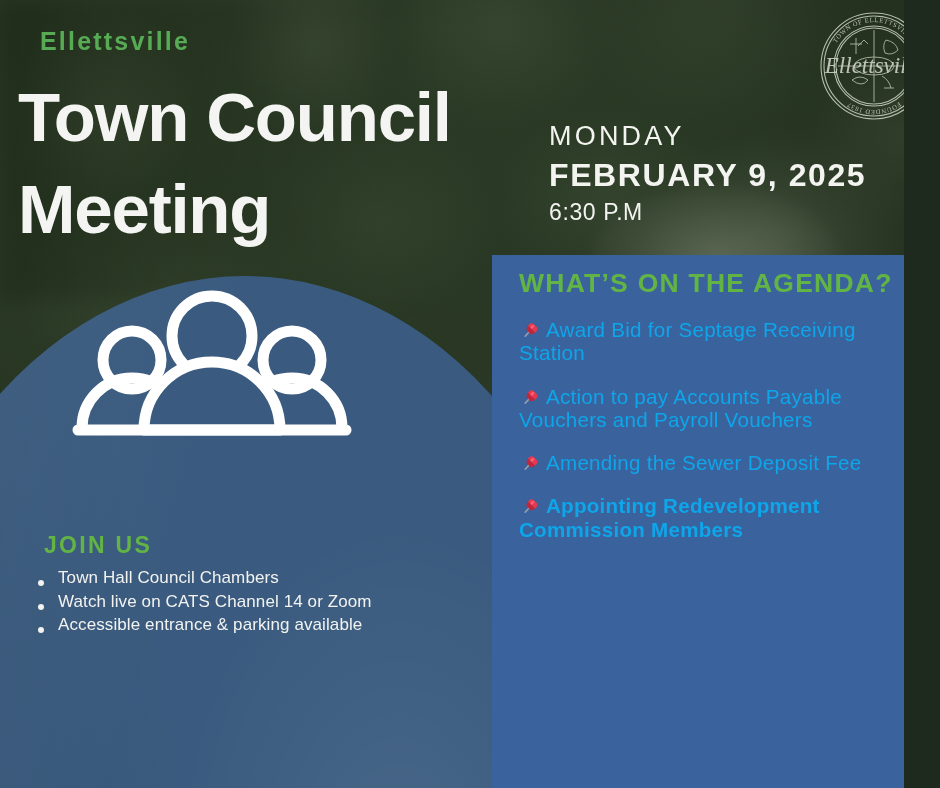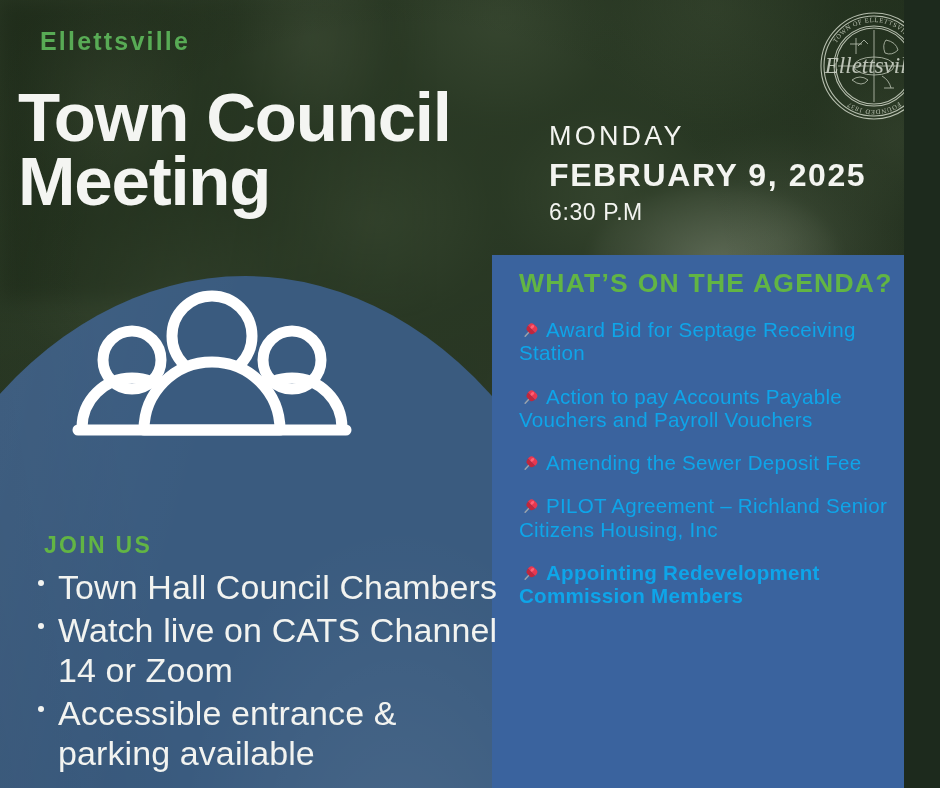--- a/index.html
+++ b/index.html
@@ -115,21 +115,21 @@
     position: absolute;
     left: 18px;
     top: 86px;
     width: 520px;
     font-size: 69px;
     line-height: 0.93;
     font-weight: bold;
     color: #f4f5f2;
     letter-spacing: -1.2px;
   }
-  .headline .l2 { display: block; }
+  .headline .l2 { display: block; margin-top: 28px; }
 
   
   .date-block {
     position: absolute;
     left: 549px;
     top: 120px;
     color: #f3f4f0;
   }
   .date-day {
     font-size: 27px;
@@ -185,21 +185,21 @@
   }
   .join-list {
     position: absolute;
     left: 26px;
     top: 568px;
     width: 460px;
     margin: 0;
     padding: 0 0 0 32px;
     list-style: none;
     color: #f2f3f0;
-    font-size: 34px;
+    font-size: 17px;
     line-height: 1.16;
     letter-spacing: 0.1px;
     font-weight: 300;
   }
   .join-list li {
     position: relative;
     margin-bottom: 4px;
   }
   .join-list li::before {
     content: "";
@@ -365,27 +365,17 @@
       </span><span>Amending the Sewer Deposit Fee</span>
     </li>
     <li>
       <span class="pin">
         <svg viewBox="0 0 24 24" width="24" height="20" aria-hidden="true">
           <path d="M5 19.5 L10.2 13.9" stroke="#9aa3ad" stroke-width="1.8" stroke-linecap="round" fill="none"></path>
           <path d="M9.6 5.4 a4.4 4.4 0 0 1 6.2 0 l2.4 2.4 a4.4 4.4 0 0 1 0 6.2 l-1.3 1.3 -8.6 -8.6z" fill="#e8384f"></path>
           <path d="M8.3 6.7 l8.6 8.6 -2.2 1.3 a3.3 3.3 0 0 1 -4 -0.5 l-3.2 -3.2 a3.3 3.3 0 0 1 -0.5 -4z" fill="#c1273c"></path>
           <ellipse cx="13.6" cy="8.2" rx="2.6" ry="1.7" transform="rotate(-45 13.6 8.2)" fill="#ff6073"></ellipse>
         </svg>
-      </span><span>PILOT Agreement – Richland Senior Citizens Housing, Inc</span>
-    </li>
-    <li>
-      <span class="pin">
-        <svg viewBox="0 0 24 24" width="24" height="20" aria-hidden="true">
-          <path d="M5 19.5 L10.2 13.9" stroke="#9aa3ad" stroke-width="1.8" stroke-linecap="round" fill="none"></path>
-          <path d="M9.6 5.4 a4.4 4.4 0 0 1 6.2 0 l2.4 2.4 a4.4 4.4 0 0 1 0 6.2 l-1.3 1.3 -8.6 -8.6z" fill="#e8384f"></path>
-          <path d="M8.3 6.7 l8.6 8.6 -2.2 1.3 a3.3 3.3 0 0 1 -4 -0.5 l-3.2 -3.2 a3.3 3.3 0 0 1 -0.5 -4z" fill="#c1273c"></path>
-          <ellipse cx="13.6" cy="8.2" rx="2.6" ry="1.7" transform="rotate(-45 13.6 8.2)" fill="#ff6073"></ellipse>
-        </svg>
       </span><span>Appointing Redevelopment Commission Members</span>
     </li>
   </ul>
 
 </div>
 
 </body></html>

